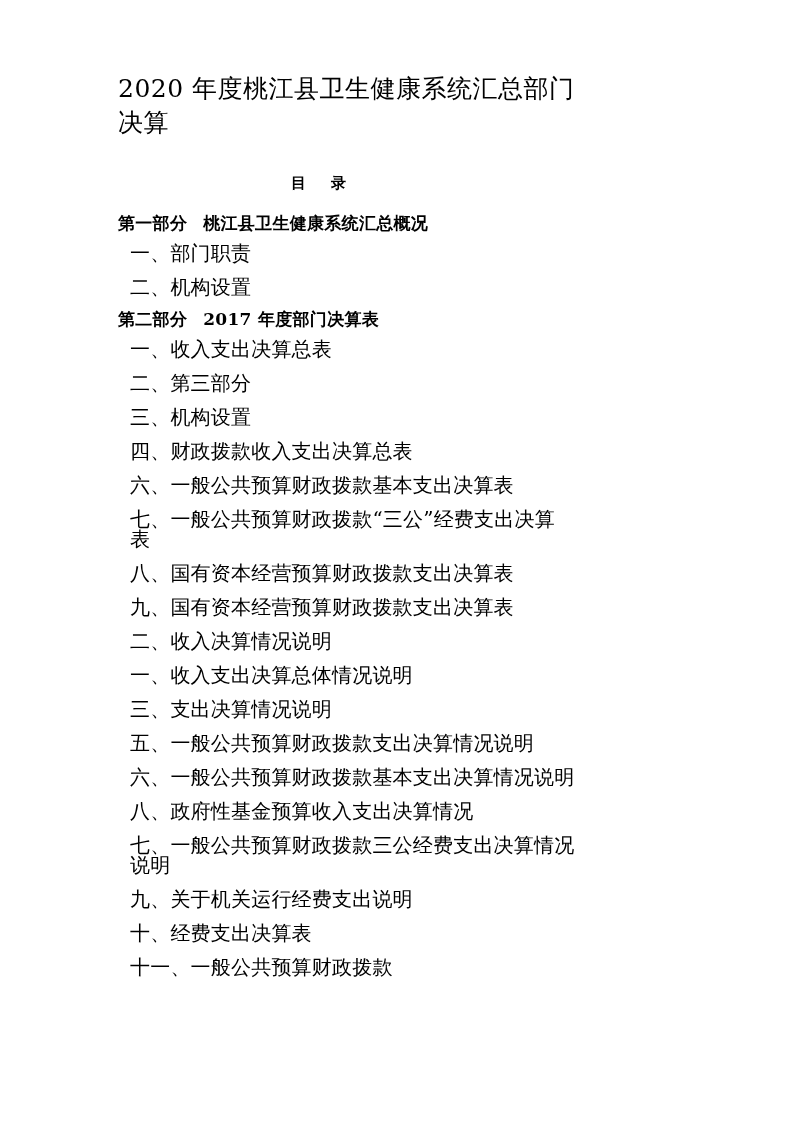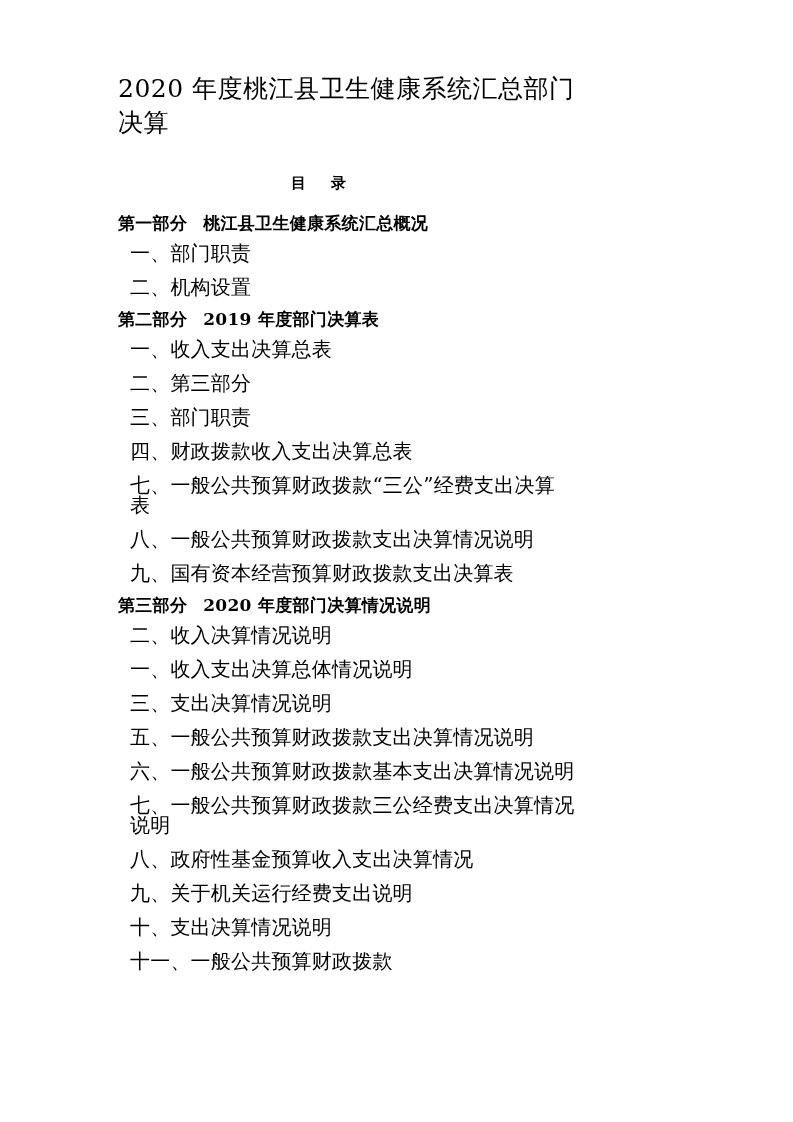--- a/index.html
+++ b/index.html
@@ -76,41 +76,39 @@
   <div class="toc">
 
     <div class="toc-part">
       <span>第一部分</span><span class="part-name">桃江县卫生健康系统汇总概况</span>
     </div>
 
     <div class="toc-item">一、部门职责</div>
     <div class="toc-item">二、机构设置</div>
 
     <div class="toc-part">
-      <span>第二部分</span><span class="part-name">2019 年度部门决算表</span>
+      <span>第二部分</span><span class="part-name">2017 年度部门决算表</span>
     </div>
 
     <div class="toc-item">一、收入支出决算总表</div>
     <div class="toc-item">二、第三部分</div>
-    <div class="toc-item">三、部门职责</div>
+    <div class="toc-item">三、机构设置</div>
     <div class="toc-item">四、财政拨款收入支出决算总表</div>
+    <div class="toc-item">六、一般公共预算财政拨款基本支出决算表</div>
     <div class="toc-item">七、一般公共预算财政拨款“三公”经费支出决算表</div>
-    <div class="toc-item">八、一般公共预算财政拨款支出决算情况说明</div>
+    <div class="toc-item">八、国有资本经营预算财政拨款支出决算表</div>
     <div class="toc-item">九、国有资本经营预算财政拨款支出决算表</div>
 
-    <div class="toc-part">
-      <span>第三部分</span><span class="part-name">2020 年度部门决算情况说明</span>
-    </div>
 
     <div class="toc-item">二、收入决算情况说明</div>
     <div class="toc-item">一、收入支出决算总体情况说明</div>
     <div class="toc-item">三、支出决算情况说明</div>
     <div class="toc-item">五、一般公共预算财政拨款支出决算情况说明</div>
     <div class="toc-item">六、一般公共预算财政拨款基本支出决算情况说明</div>
+    <div class="toc-item">八、政府性基金预算收入支出决算情况</div>
     <div class="toc-item">七、一般公共预算财政拨款三公经费支出决算情况说明</div>
-    <div class="toc-item">八、政府性基金预算收入支出决算情况</div>
     <div class="toc-item">九、关于机关运行经费支出说明</div>
-    <div class="toc-item">十、支出决算情况说明</div>
+    <div class="toc-item">十、经费支出决算表</div>
     <div class="toc-item">十一、一般公共预算财政拨款</div>
 
   </div>
 
 </div>
 
 </body></html>

